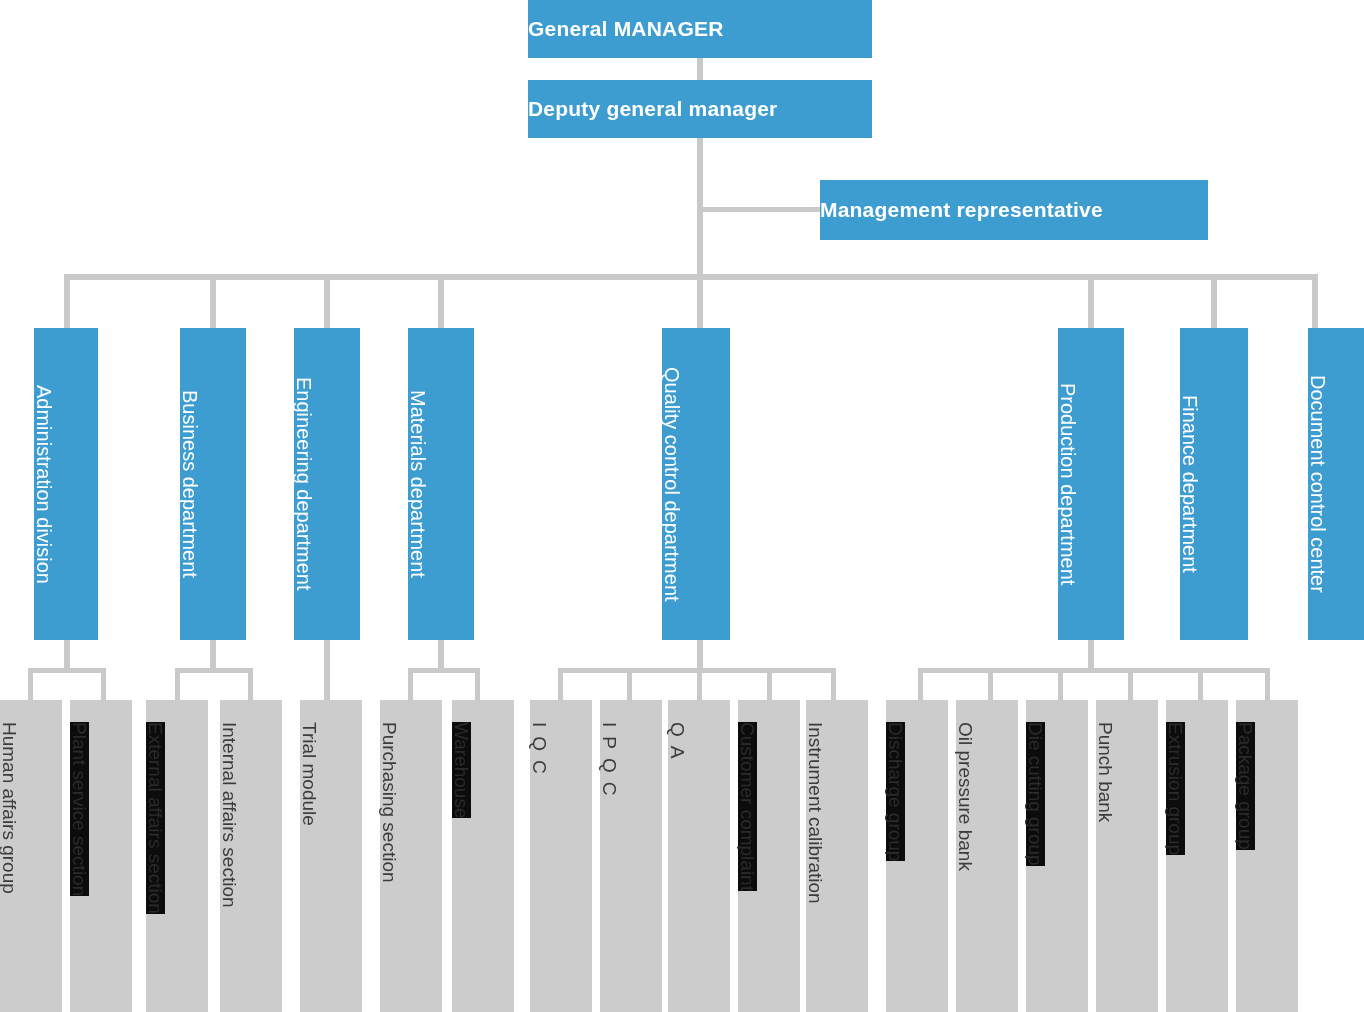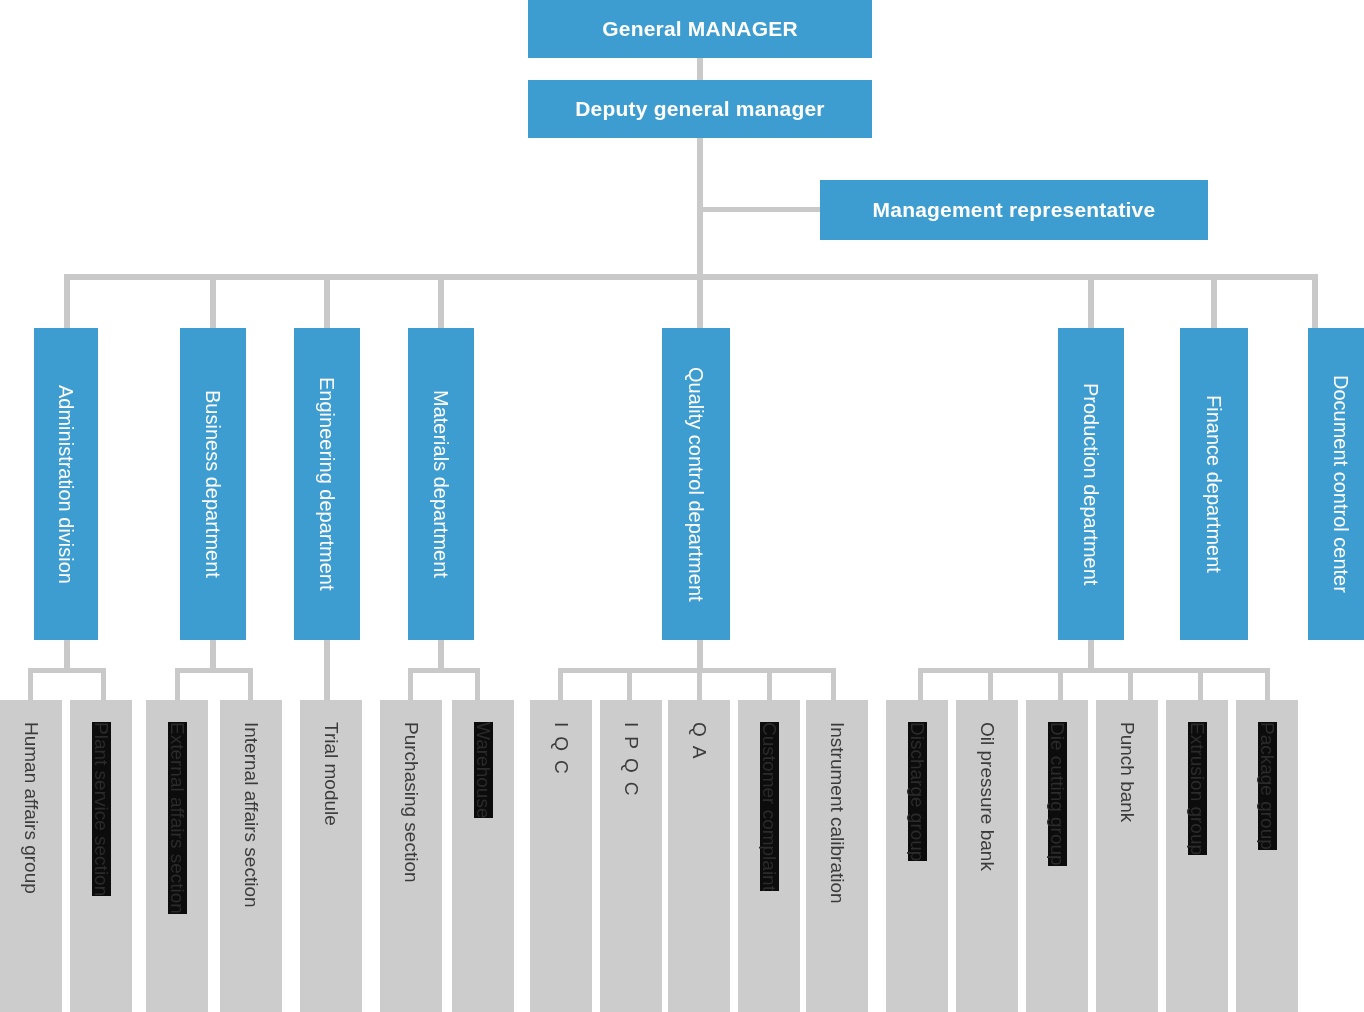--- a/index.html
+++ b/index.html
@@ -13,21 +13,20 @@
 
   
   .line{position:absolute;background:#c9c9c9;}
 
   
   .node{
     position:absolute;
     box-sizing:border-box;
     display:flex;
     align-items:center;
-    justify-content:center;
   }
 
   
   .node.top{
     background:#3d9dd1;
     color:#ffffff;
     font-weight:bold;
   }
   .node.top .lbl{
     font-size:21px;

